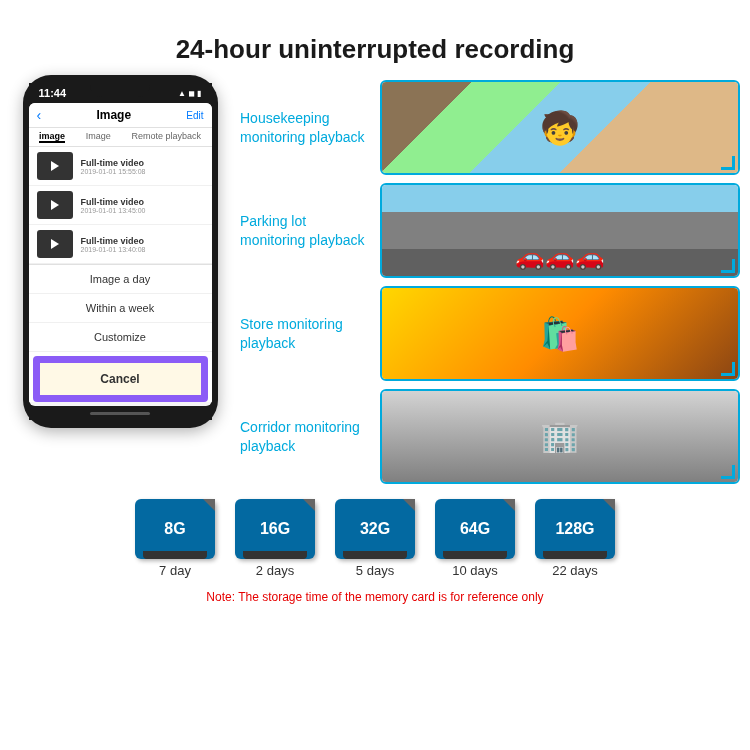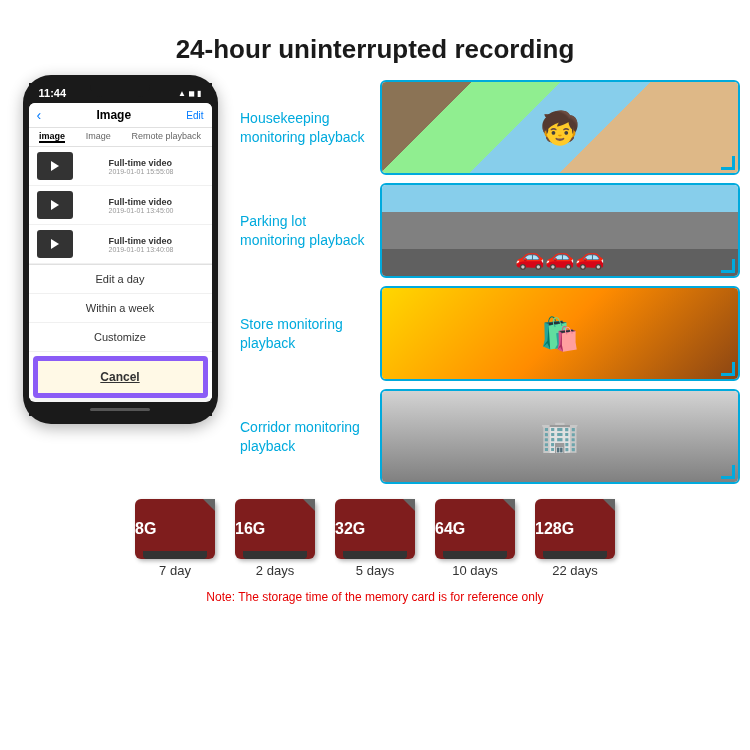--- a/index.html
+++ b/index.html
@@ -145,21 +145,20 @@
     .play-icon {
       width: 0;
       height: 0;
       border-top: 5px solid transparent;
       border-bottom: 5px solid transparent;
       border-left: 8px solid white;
     }
 
     .video-info {
       flex: 1;
-      margin-left: 28px;
     }
     .video-name {
       font-size: 9px;
       color: #333;
       font-weight: bold;
     }
     .video-date {
       font-size: 7px;
       color: #999;
     }
@@ -176,29 +175,28 @@
       color: #333;
       text-align: center;
       border-bottom: 1px solid #f0f0f0;
     }
     .dropdown-item-highlighted {
       background: #f9f9f9;
     }
 
     .dropdown-cancel {
       background: #fff9e6;
-      border: 5px solid #8b5cf6;
+      border: 7px solid #8b5cf6;
       padding: 9px 12px;
       font-size: 12px;
       color: #333;
       text-align: center;
       font-weight: bold;
       margin: 4px;
       border-radius: 4px;
-      text-decoration: underline;
     }
 
     .phone-home-indicator {
       background: #1a1a1a;
       height: 14px;
       display: flex;
       align-items: center;
       justify-content: center;
     }
     .home-bar {
@@ -308,26 +306,26 @@
     .storage-card-item {
       display: flex;
       flex-direction: column;
       align-items: center;
       gap: 4px;
     }
 
     .sd-card {
       width: 80px;
       height: 60px;
-      background: #7f1d1d;
+      background: #0369a1;
       border-radius: 6px 6px 6px 6px;
       position: relative;
       display: flex;
       align-items: center;
-      justify-content: flex-start;
+      justify-content: center;
       box-shadow: 2px 2px 4px rgba(0,0,0,0.3);
     }
 
     .sd-card::before {
       content: '';
       position: absolute;
       top: 0;
       right: 0;
       width: 0;
       height: 0;
@@ -419,21 +417,21 @@
               <div class="play-icon"></div>
             </div>
             <div class="video-info">
               <div class="video-name">Full-time video</div>
               <div class="video-date">2019-01-01 13:40:08</div>
             </div>
           </div>
         </div>
 
         <div class="phone-dropdown">
-          <div class="dropdown-item">Edit a day</div>
+          <div class="dropdown-item">Image a day</div>
           <div class="dropdown-item">Within a week</div>
           <div class="dropdown-item">Customize</div>
           <div class="dropdown-cancel">Cancel</div>
         </div>
 
       </div>
 
       <div class="phone-home-indicator">
         <div class="home-bar"></div>
       </div>

